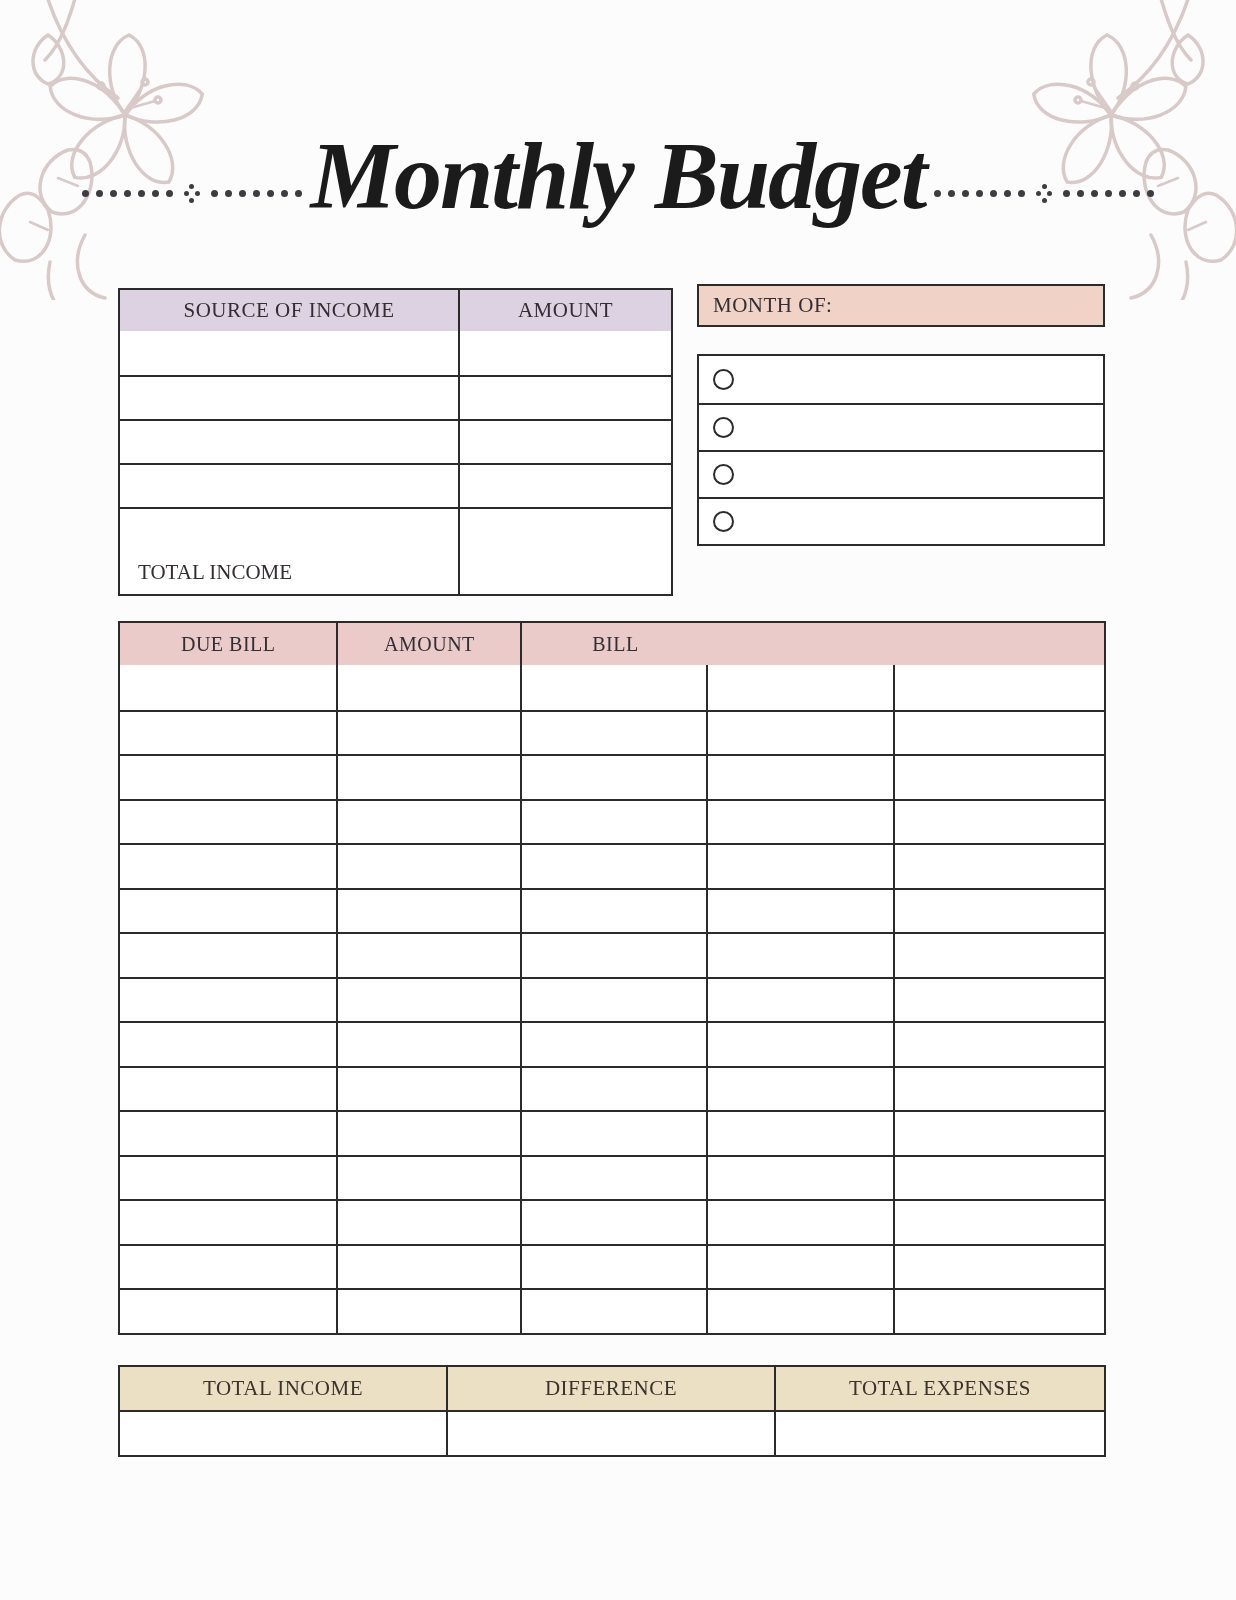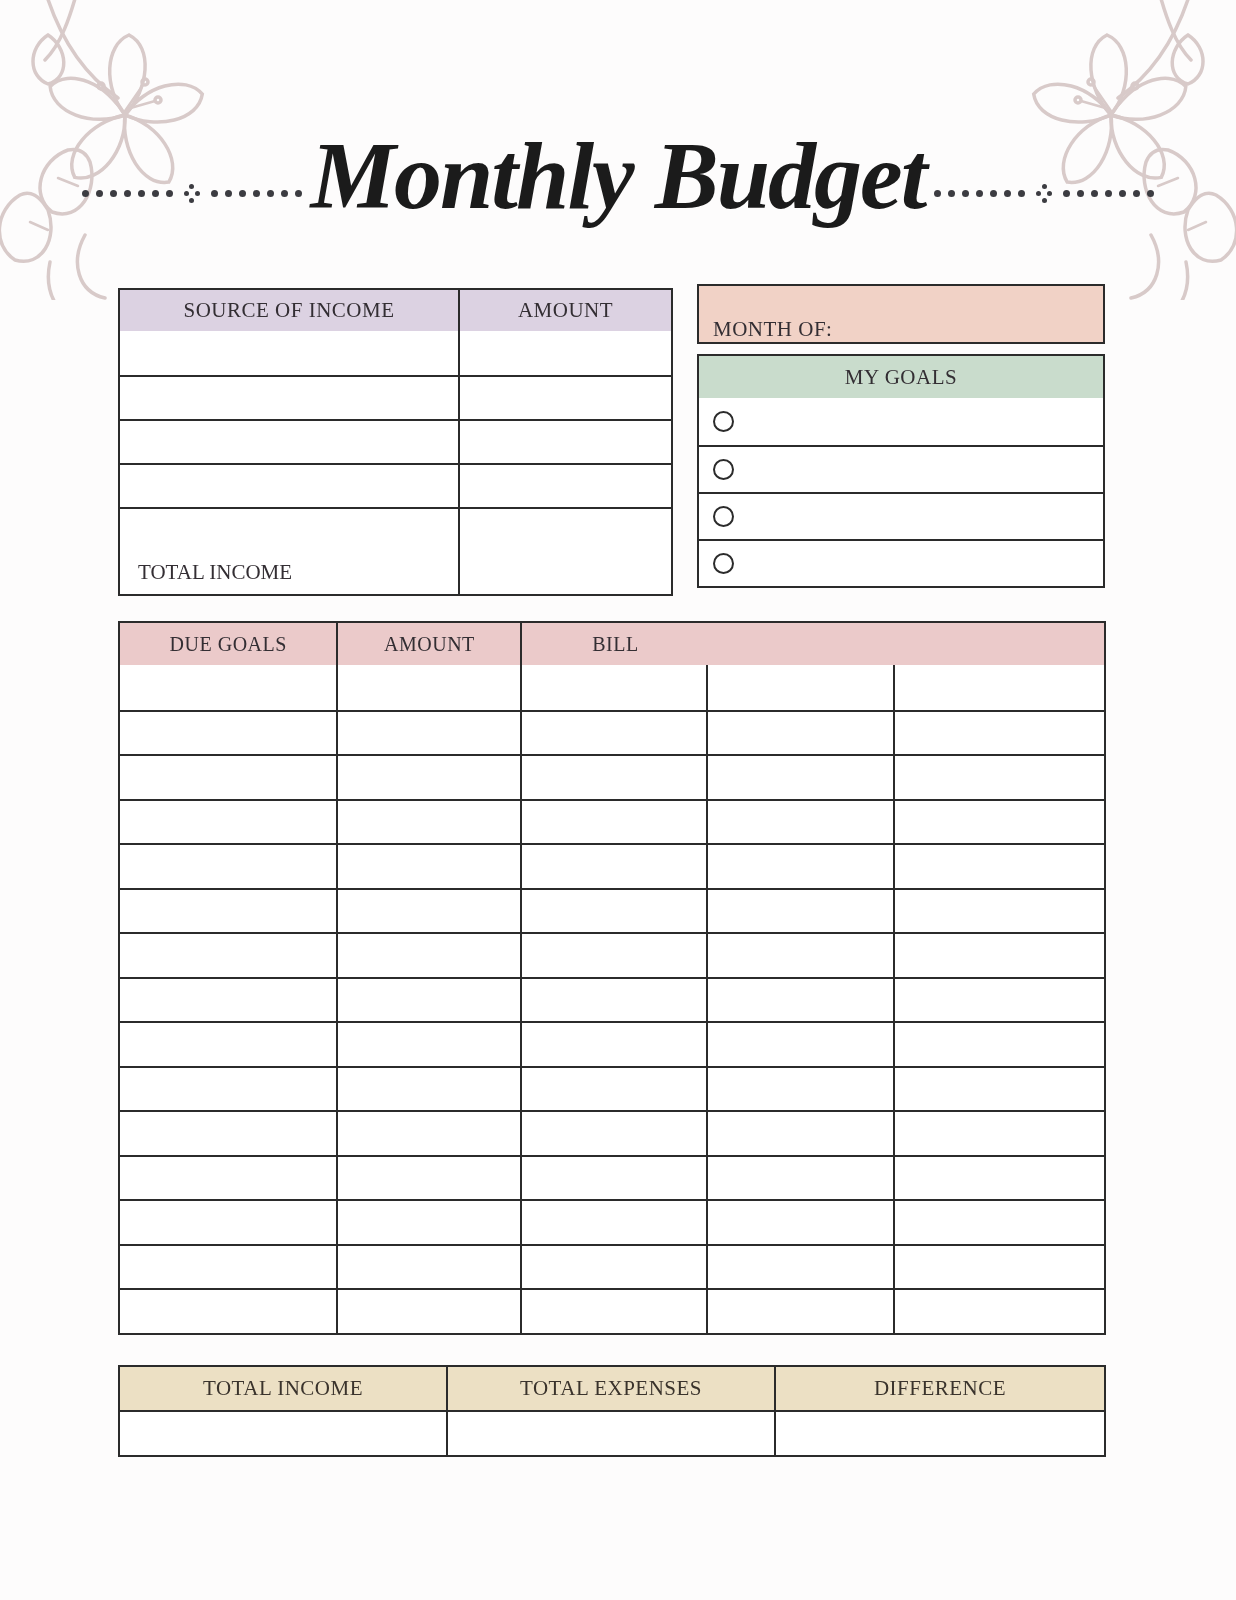--- a/index.html
+++ b/index.html
@@ -40,22 +40,22 @@
   .head .cell{justify-content:center;}
   
   .income{left:118px; top:288px; width:555px;}
   .income .row{grid-template-columns:61.7% auto;}
   .income .head{height:41px; background:var(--lavender);}
   .income .body-row{height:44px;}
   .income .foot{height:43px; font-size:21px;}
   .income .foot .cell:first-child{justify-content:flex-start; padding-left:18px;}
   
   .month-of{
-    left:697px; top:284px; width:408px; height:60px;
-    display:flex; align-items:flex-end; padding-left:14px;
+    left:697px; top:284px; width:408px; height:43px;
+    display:flex; align-items:center; padding-left:14px;
     background:var(--peach); font-size:21px; letter-spacing:.5px;
   }
   
   .goals{left:697px; top:354px; width:408px;}
   .goals .head{height:42px; background:var(--green);}
   .goals .goal-row{height:47px; display:flex; align-items:center;}
   .goal-circle{
     width:21px; height:21px; border:2px solid #2b2b2b; border-radius:50%;
     margin-left:14px; flex:0 0 auto; background:#fff;
   }
@@ -209,23 +209,20 @@
     <div class="cell"></div>
   </div>
 </div>
 
 <div class="tbl month-of">
   <span>MONTH OF:</span>
   <span></span>
 </div>
 
 <div class="tbl goals">
-  <div class="row head">
-    <div class="cell">MY GOALS</div>
-  </div>
   <div>
 
       <div class="row goal-row">
         <span class="goal-circle"></span>
         <span class="goal-text"></span>
       </div>
 
       <div class="row goal-row">
         <span class="goal-circle"></span>
         <span class="goal-text"></span>
@@ -238,21 +235,21 @@
 
       <div class="row goal-row">
         <span class="goal-circle"></span>
         <span class="goal-text"></span>
       </div>
     </div>
 </div>
 
 <div class="tbl bills">
   <div class="row head">
-    <div class="cell">DUE GOALS</div>
+    <div class="cell">DUE BILL</div>
     <div class="cell">AMOUNT</div>
     <div class="cell">BILL</div>
   </div>
   <div>
 
       <div class="row body-row">
         <div class="cell"></div>
         <div class="cell"></div>
         <div class="cell"></div>
         <div class="cell"></div>
@@ -369,21 +366,21 @@
         <div class="cell"></div>
         <div class="cell"></div>
         <div class="cell"></div>
       </div>
     </div>
 </div>
 
 <div class="tbl summary">
   <div class="row head">
     <div class="cell">TOTAL INCOME</div>
+    <div class="cell">DIFFERENCE</div>
     <div class="cell">TOTAL EXPENSES</div>
-    <div class="cell">DIFFERENCE</div>
   </div>
   <div class="row body-row">
     <div class="cell"></div>
     <div class="cell"></div>
     <div class="cell"></div>
   </div>
 </div>
 
 </body></html>

